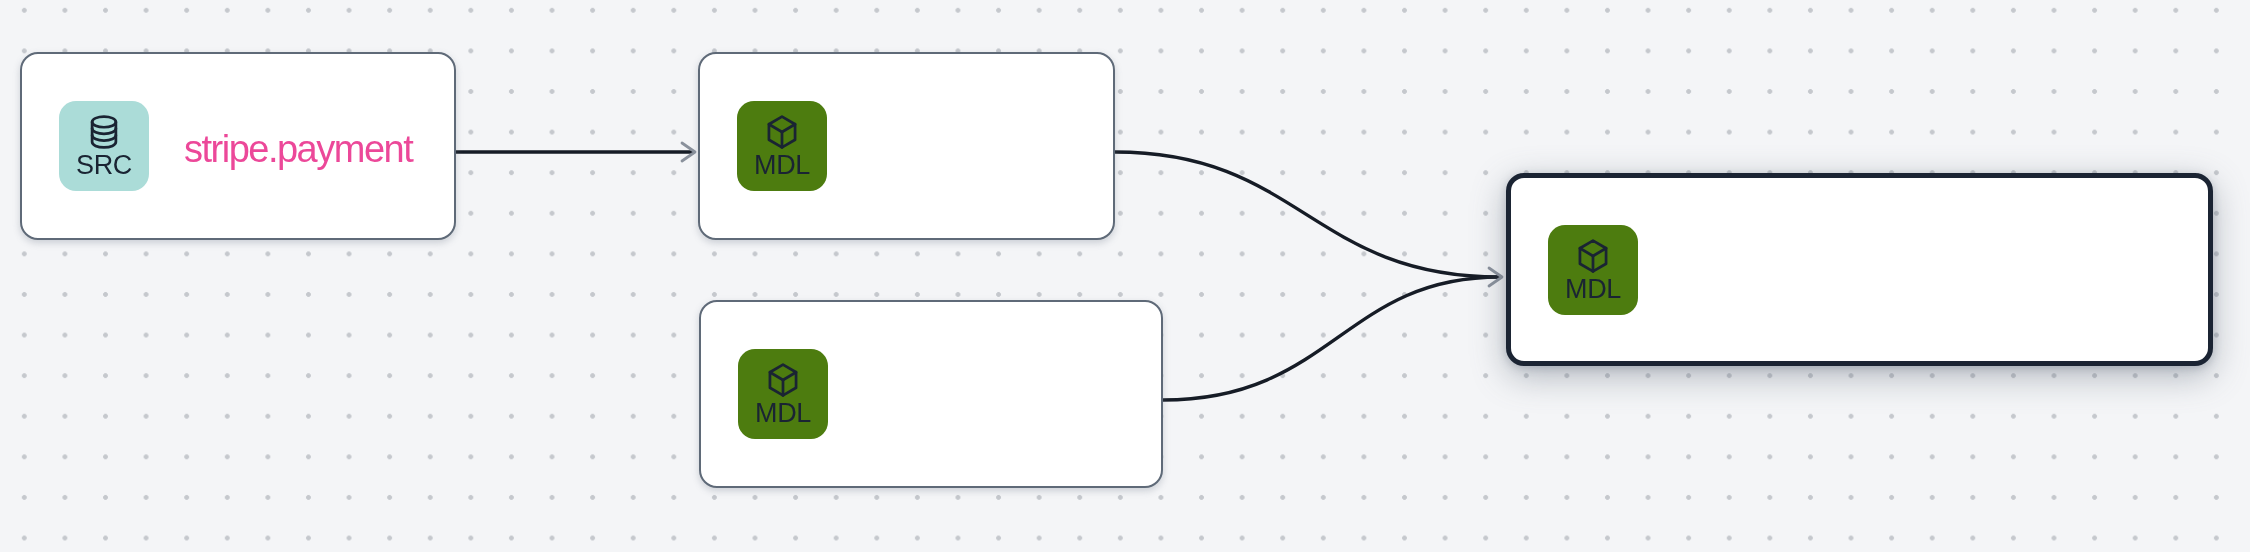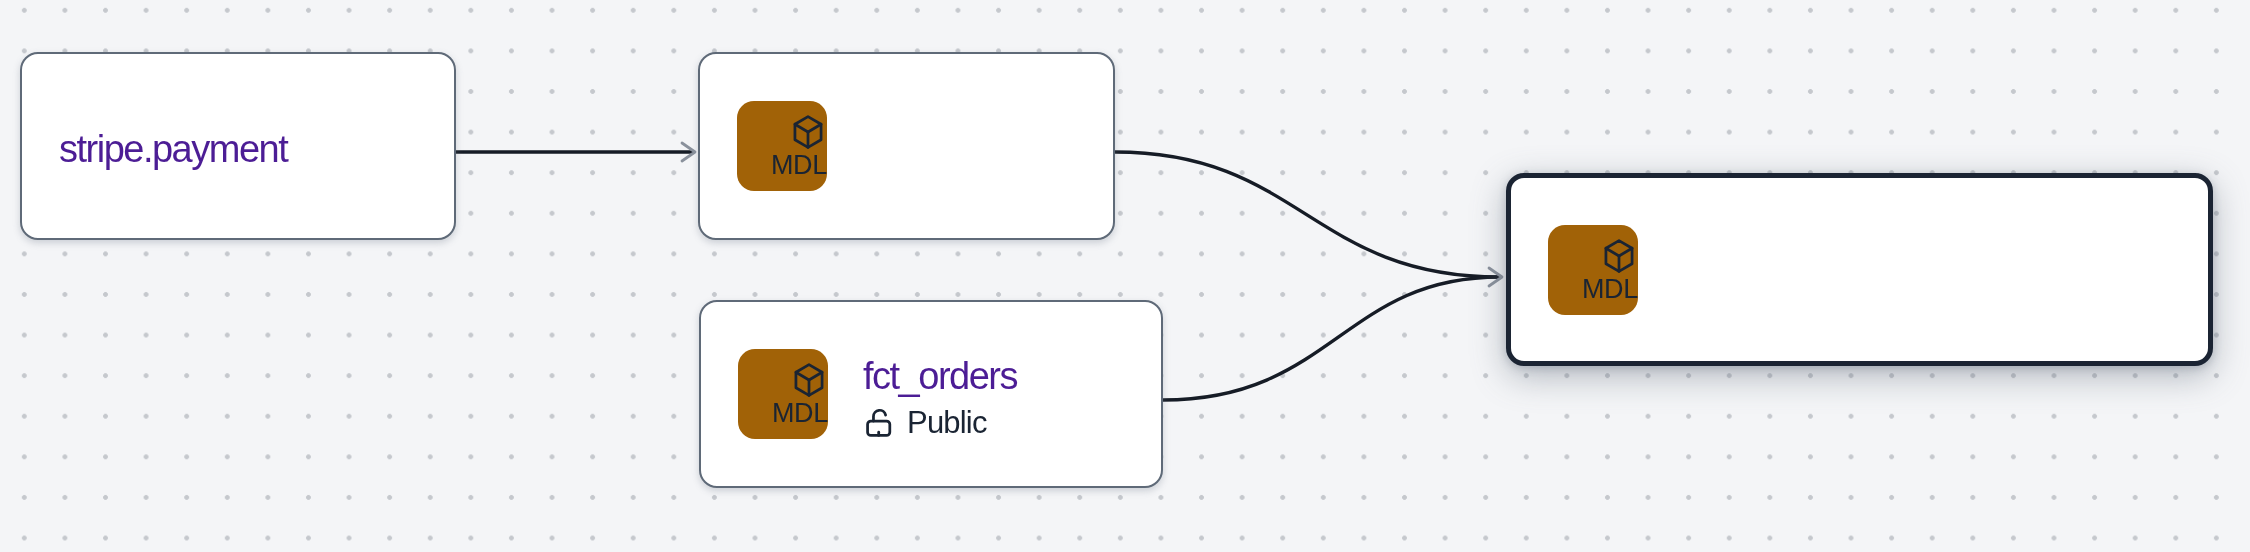--- a/index.html
+++ b/index.html
@@ -61,34 +61,34 @@
     width: 90px; height: 90px;
     border-radius: 17px;
     flex: 0 0 auto;
     display: flex;
     flex-direction: column;
     align-items: center;
     justify-content: center;
     gap: 1px;
   }
   .badge-src { background: #abdcd8; }
-  .badge-mdl { background: #a16207; align-items: flex-end; }
+  .badge-mdl { background: #4d7c0f; }
   .badge-label {
     font-size: 27px;
     font-weight: 500;
     letter-spacing: -0.3px;
     color: #1a2433;
     line-height: 1;
   }
   .node-body { display: flex; flex-direction: column; gap: 9px; min-width: 0; }
   .node-title {
     font-size: 38px;
     font-weight: 400;
     letter-spacing: -1.5px;
-    color: #4c1d95;
+    color: #ec4899;
     line-height: 1.1;
     white-space: nowrap;
     margin-top: 8px;
   }
   .node-subtitle {
     display: flex;
     align-items: center;
     gap: 10px;
     font-size: 31px;
     letter-spacing: -0.8px;
@@ -118,20 +118,29 @@
 
   <svg class="edge-layer" viewBox="0 0 2250 552" xmlns="http://www.w3.org/2000/svg">
     <path class="edge" d="M456,152 L693,152"></path>
     <polyline class="arrowhead" points="682,143 695,152 682,161"></polyline>
     <path class="edge" d="M1115,152 C1300,152 1312,277 1500,277"></path>
     <path class="edge" d="M1163,400 C1332,400 1344,277 1500,277"></path>
     <polyline class="arrowhead" points="1489,268 1502,277 1489,286"></polyline>
   </svg>
 
   <div class="node" id="node-stripe-payment">
+    <div class="badge badge-src">
+      <svg class="type-icon" width="38" height="38" viewBox="0 0 32 32">
+        <ellipse class="icon-stroke" cx="16" cy="7.5" rx="10" ry="4.5"></ellipse>
+        <path class="icon-stroke" d="M6 7.5 L6 24.5 C6 27 10.5 29 16 29 C21.5 29 26 27 26 24.5 L26 7.5"></path>
+        <path class="icon-stroke" d="M6 13 C6 15.5 10.5 17.5 16 17.5 C21.5 17.5 26 15.5 26 13"></path>
+        <path class="icon-stroke" d="M6 18.7 C6 21.2 10.5 23.2 16 23.2 C21.5 23.2 26 21.2 26 18.7"></path>
+      </svg>
+      <span class="badge-label">SRC</span>
+    </div>
     <div class="node-body">
       <div class="node-title">stripe.payment</div>
     </div>
   </div>
 
   <div class="node" id="node-stg-payments">
     <div class="badge badge-mdl">
       <svg class="type-icon" width="38" height="38" viewBox="0 0 32 32">
         <polygon class="icon-stroke" points="16,3 27,9.5 27,22.5 16,29 5,22.5 5,9.5"></polygon>
         <path class="icon-stroke" d="M5 9.5 L16 16 L27 9.5"></path>
@@ -143,31 +152,20 @@
 
   <div class="node" id="node-fct-orders">
     <div class="badge badge-mdl">
       <svg class="type-icon" width="38" height="38" viewBox="0 0 32 32">
         <polygon class="icon-stroke" points="16,3 27,9.5 27,22.5 16,29 5,22.5 5,9.5"></polygon>
         <path class="icon-stroke" d="M5 9.5 L16 16 L27 9.5"></path>
         <path class="icon-stroke" d="M16 16 L16 29"></path>
       </svg>
       <span class="badge-label">MDL</span>
     </div>
-    <div class="node-body">
-      <div class="node-title">fct_orders</div>
-      <div class="node-subtitle">
-        <svg width="34" height="34" viewBox="0 0 26 26">
-          <rect class="lock-stroke" x="3.5" y="11.5" width="17" height="11" rx="2.5"></rect>
-          <path class="lock-stroke" d="M8 11.5 L8 8 A4.7 4.7 0 0 1 17.3 7"></path>
-          <path class="lock-stroke" d="M12 20 L12 22.5"></path>
-        </svg>
-        <span>Public</span>
-      </div>
-    </div>
   </div>
 
   <div class="node selected" id="node-agg">
     <div class="badge badge-mdl">
       <svg class="type-icon" width="38" height="38" viewBox="0 0 32 32">
         <polygon class="icon-stroke" points="16,3 27,9.5 27,22.5 16,29 5,22.5 5,9.5"></polygon>
         <path class="icon-stroke" d="M5 9.5 L16 16 L27 9.5"></path>
         <path class="icon-stroke" d="M16 16 L16 29"></path>
       </svg>
       <span class="badge-label">MDL</span>

